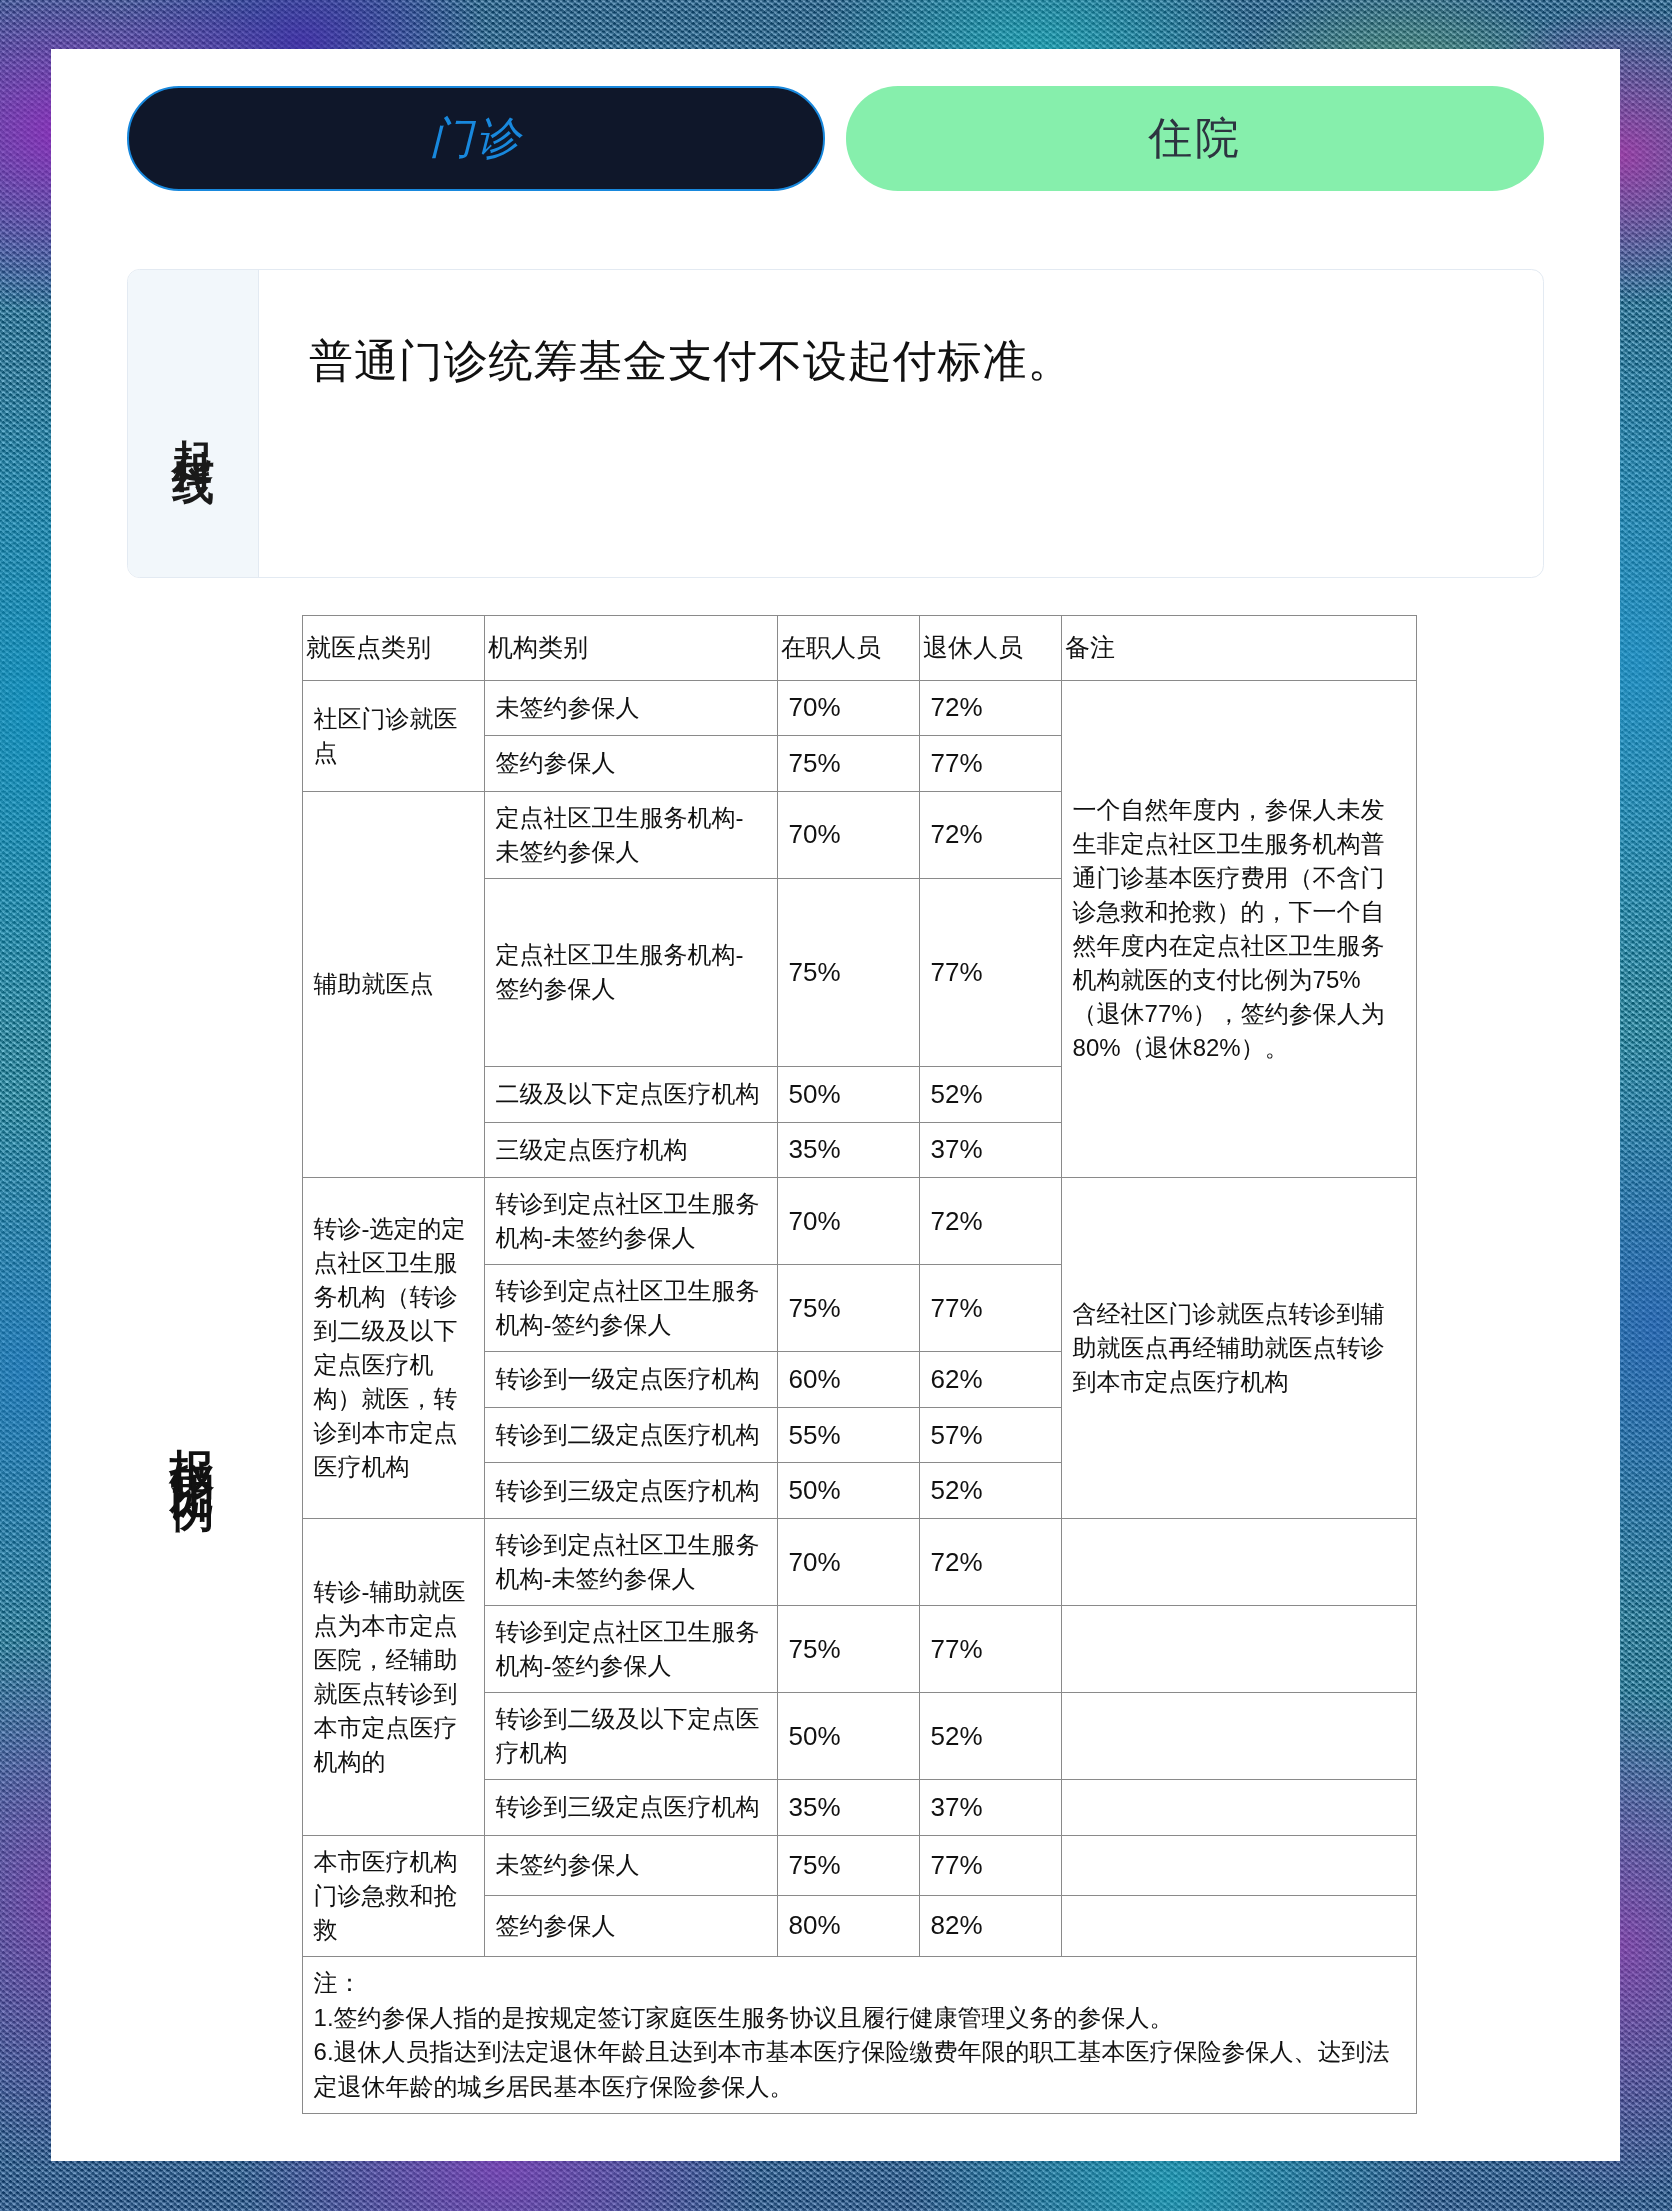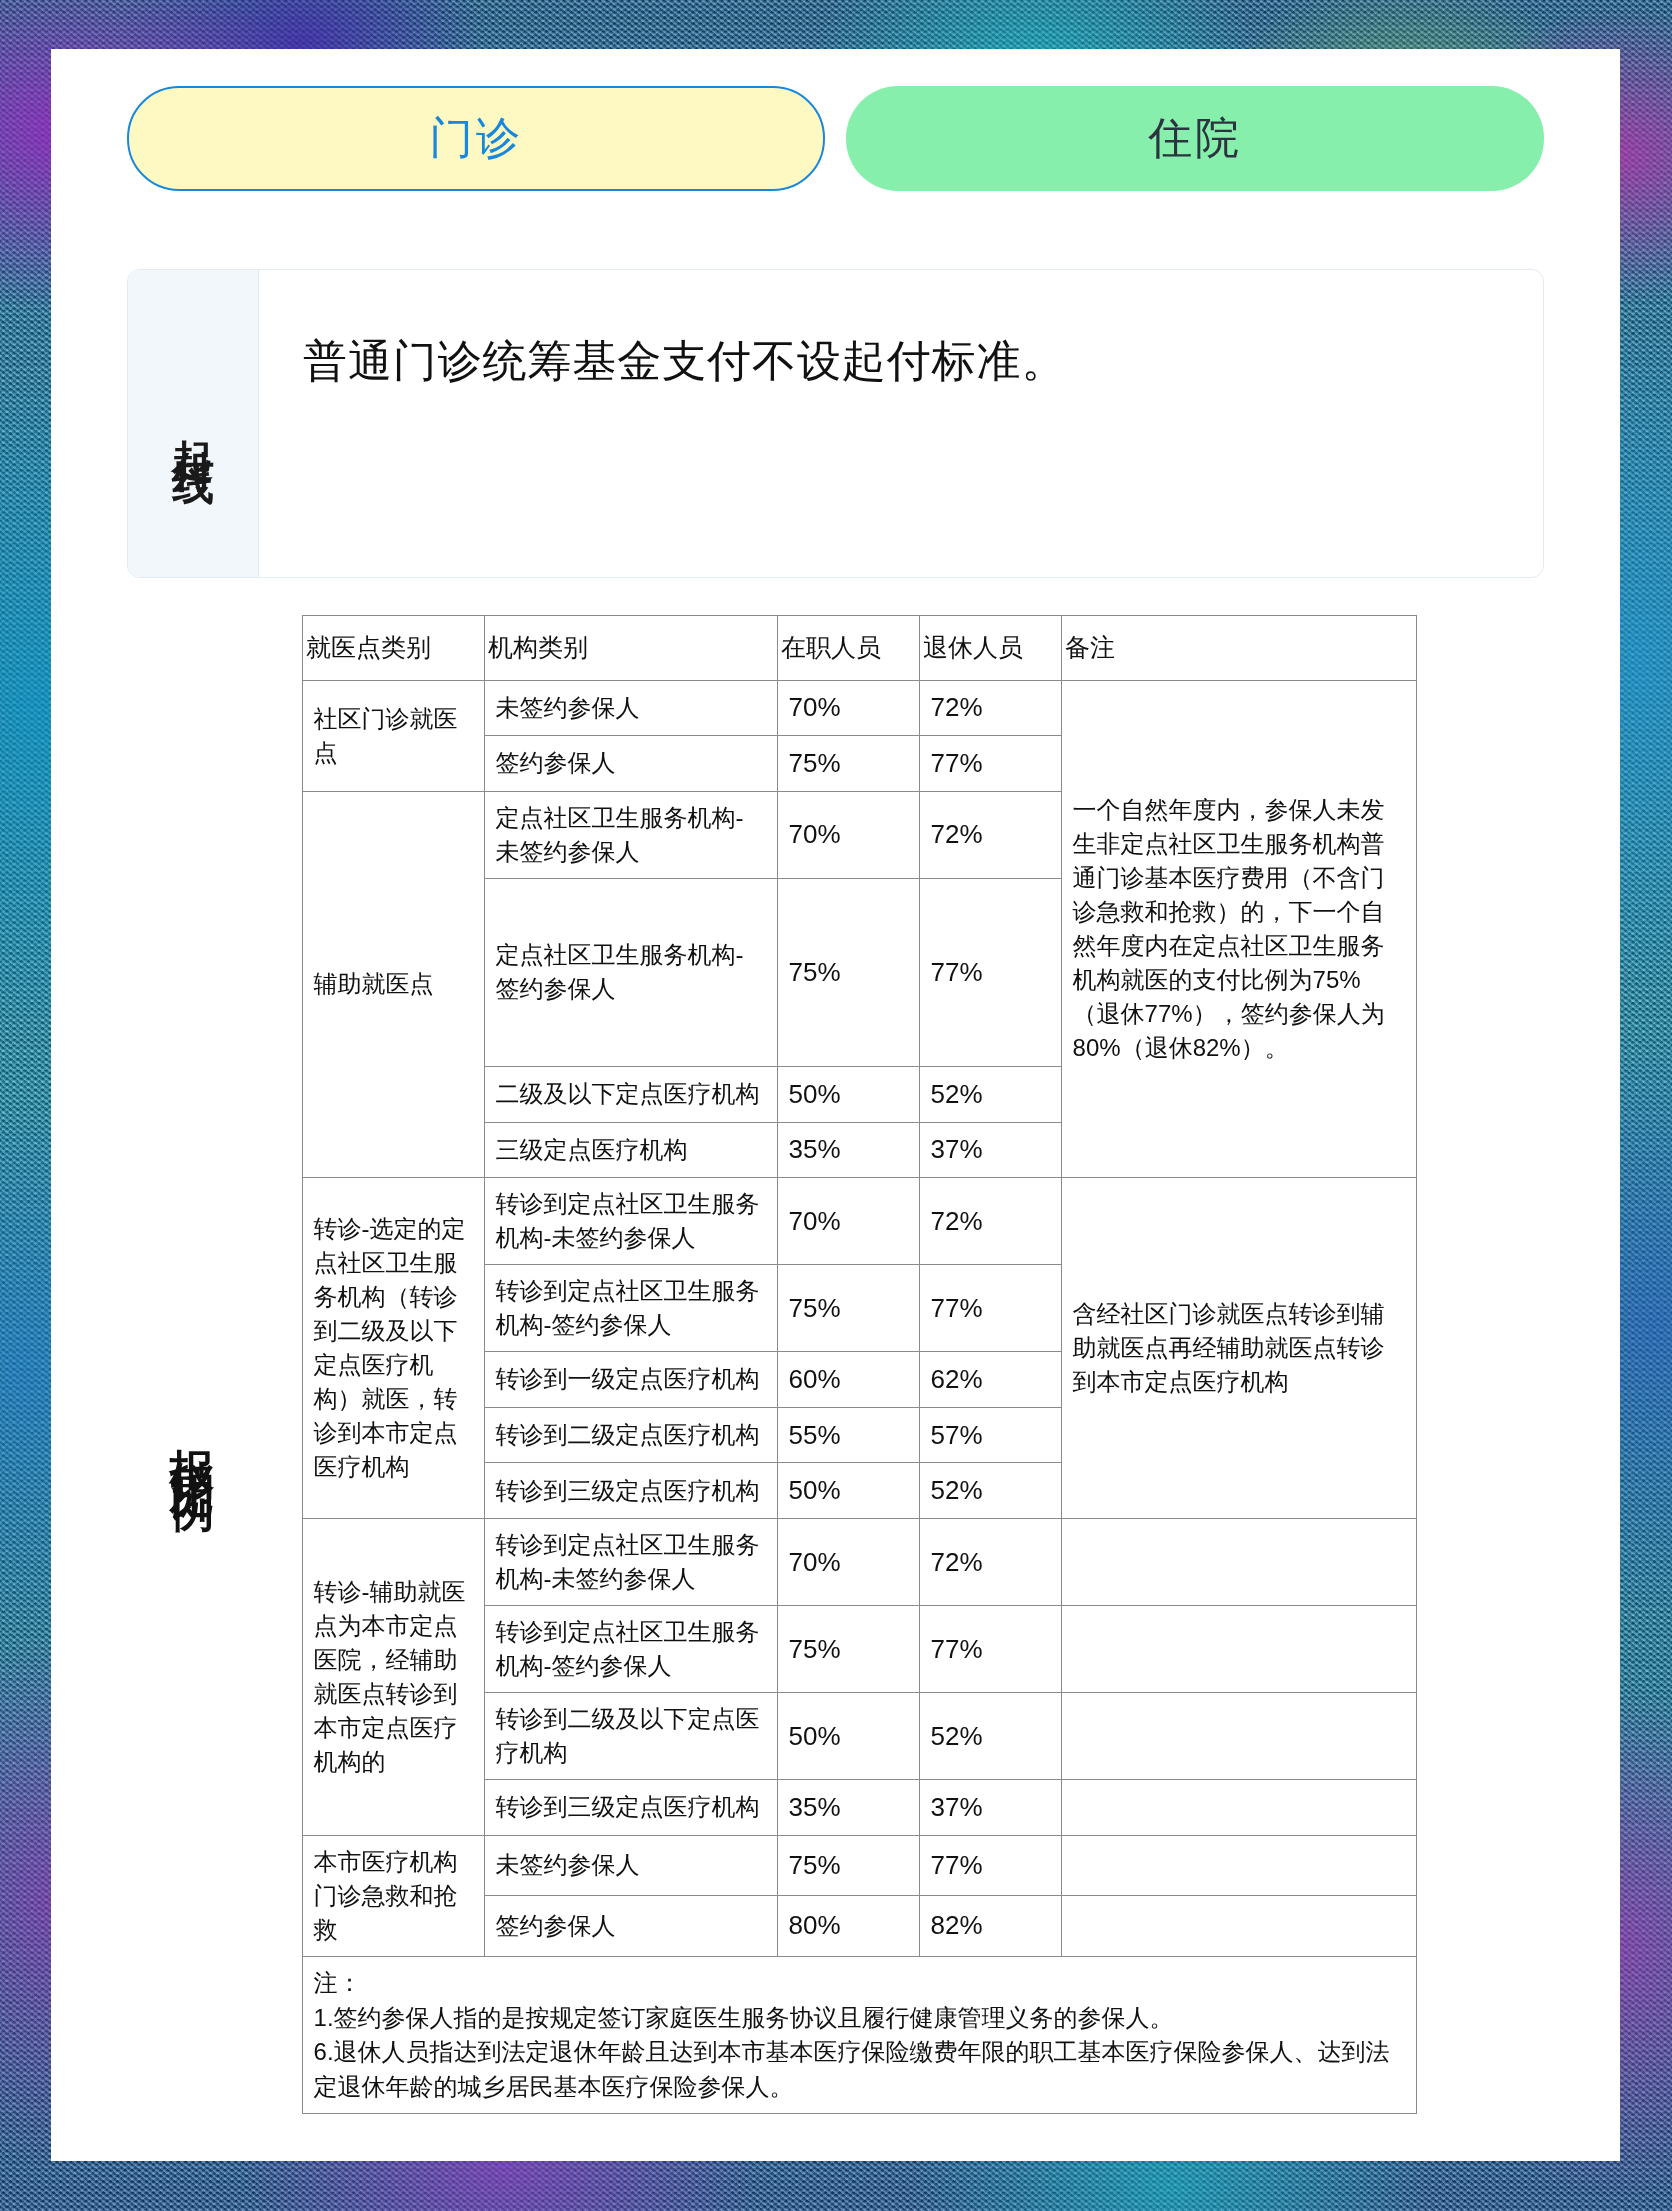--- a/index.html
+++ b/index.html
@@ -68,21 +68,22 @@
     align-items: center;
     justify-content: center;
     font-size: 44px;
     letter-spacing: 2.7px;
     cursor: pointer;
     user-select: none;
   }
   .tab.active {
     border: 2.7px solid #1888dd;
     color: #1888dd;
-    background: #fef9c3;
+    background: #0f172a;
+    font-style: italic;
   }
   .tab.inactive {
     border: 2.7px solid transparent;
     background: #86efac;
     color: #2d3440;
   }
 
   
   .section {
     margin: 78px 76px 0 76px;
@@ -112,20 +113,21 @@
   }
   .section-body {
     flex: 1;
     padding: 59px 0 0 44px;
   }
   .deductible-text {
     font-size: 44px;
     color: #111;
     line-height: 1.45;
     letter-spacing: 0.9px;
+    margin-left: 6px;
   }
 
   
   .ratio-block {
     margin: 30px 76px 0 76px;
     display: flex;
     min-height: 1365px;
   }
   .ratio-vlabel {
     width: 131px;

